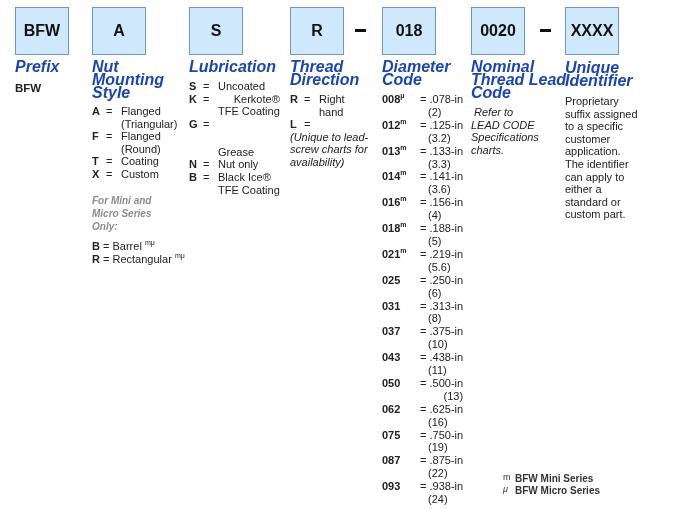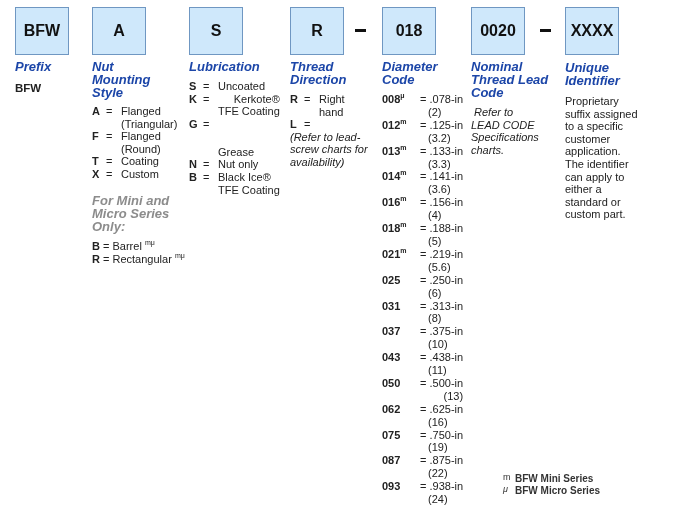--- a/index.html
+++ b/index.html
@@ -4,27 +4,27 @@
 <style>
   html, body { margin:0; padding:0; background:#ffffff; }
   body { width:674px; height:509px; position:relative; overflow:hidden;
          font-family:"Liberation Sans", sans-serif; color:#1a1a1a; }
   .box { position:absolute; top:7px; width:54px; height:48px;
          background:#cfe8fb; border:1px solid #6f97c2; box-sizing:border-box;
          display:flex; align-items:center; justify-content:center;
          font-family:"Liberation Sans", sans-serif; font-weight:bold; font-size:16px; color:#111; }
   .dash { position:absolute; top:29px; width:11px; height:3px; background:#111; }
   .head { position:absolute; font-weight:bold; font-style:italic; color:#1c46a8;
-          font-size:13px; line-height:13px; }
+          font-size:16px; line-height:13px; }
   .col { position:absolute; font-size:11px; line-height:12.6px; color:#222; }
   .row { display:flex; }
   .key { font-weight:bold; width:14px; }
   .eq { width:11px; }
   .kv { font-weight:bold; }
-  .gray { font-weight:bold; font-style:italic; color:#8c8c8c; font-size:13px; line-height:13px; }
+  .gray { font-weight:bold; font-style:italic; color:#8c8c8c; font-size:10px; line-height:13px; }
   .ital { font-style:italic; }
   sup { font-size:7px; vertical-align:5px; line-height:0; }
   .dia-row { display:flex; }
   .dia-code { font-weight:bold; width:38px; font-size:11px; }
   .dia-val { }
   .legend { position:absolute; font-size:10px; font-weight:bold; color:#333; line-height:11px; }
 </style>
 </head>
 <body>
 
@@ -144,21 +144,21 @@
       <span style="padding-left:4px;">
         <div>Right</div>
         <div>hand</div>
       </span>
     </div>
   <div class="row">
       <span class="key">L</span>
       <span class="eq">=</span>
     </div>
   <div class="ital">
-    <div>(Refer to lead-</div>
+    <div>(Unique to lead-</div>
     <div>screw charts for</div>
     <div>availability)</div>
   </div>
 </div>
 
 <div class="head" style="left:382px; top:60px;">
   <div>Diameter</div>
   <div>Code</div>
 </div>
 <div class="col" id="dia-list" style="left:382px; top:93px; line-height:12.9px;">

